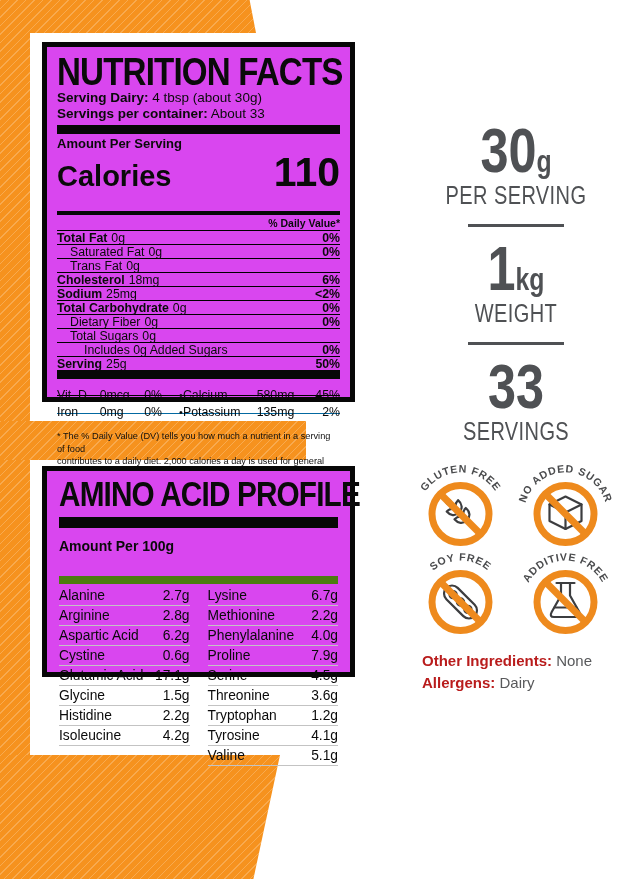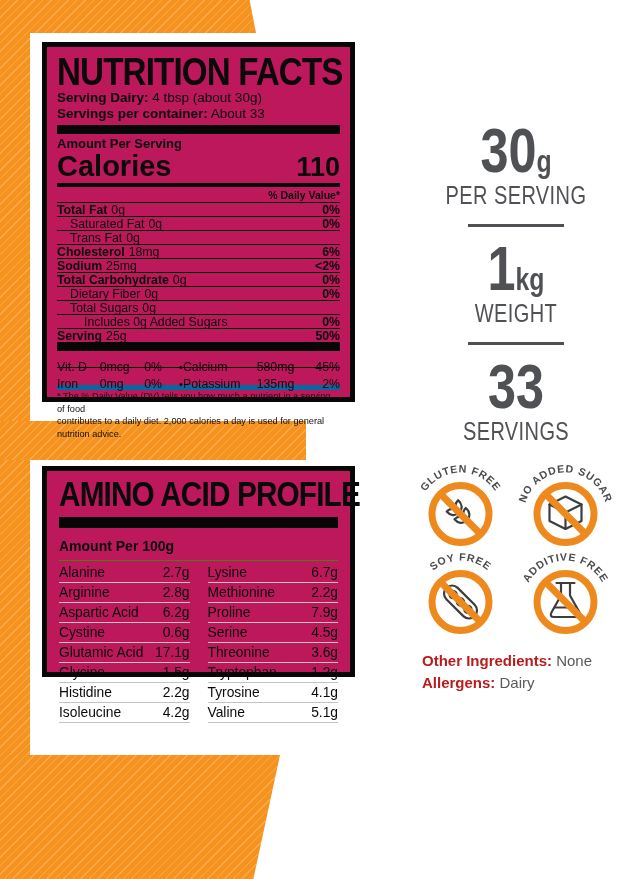--- a/index.html
+++ b/index.html
@@ -13,61 +13,61 @@
     background:
       repeating-linear-gradient(135deg, rgba(255,255,255,.22) 0 1px, rgba(255,255,255,0) 1px 6px),
       #F6921E;
   }
   .o-top    { left:0; top:0; width:256px; height:33px; clip-path:polygon(0 0, 97.5% 0, 100% 100%, 0 100%); }
   .o-left   { left:0; top:0; width:30px; height:879px; }
   .o-mid    { left:0; top:421px; width:306px; height:39px; }
   .o-bottom { left:0; top:755px; width:280px; height:124px; clip-path:polygon(0 0, 100% 0, 90.5% 100%, 0 100%); }
 
   
-  .panel { position:absolute; background:#be185d; border:5px solid #070707; color:#0a0a0a; }
+  .panel { position:absolute; background:#d946ef; border:5px solid #070707; color:#0a0a0a; }
   #nf-panel { left:42px; top:42px; width:313px; height:360px; padding:4px 10px 0 10px; }
   #aa-panel { left:42px; top:466px; width:313px; height:211px; padding:6px 12px 0 12px; }
 
   .big-title { display:inline-block; font-weight:bold; white-space:nowrap;
                transform:scaleX(.85); transform-origin:0 50%; letter-spacing:-1px; }
   #nf-title { font-size:39px; line-height:.95; margin-top:2px; }
   #aa-title { font-size:35px; line-height:.95; }
 
   .serv-line { font-size:13.5px; line-height:1.16; }
   .serv-line .lab { font-weight:bold; }
   .blackbar { height:9px; background:#070707; margin:4px 0 3px 0; }
   .aps { font-size:13px; font-weight:bold; line-height:1.15; }
   .cal-row { display:flex; justify-content:space-between; align-items:baseline;
-             border-bottom:4px solid #070707; padding-bottom:2px; }
+             border-bottom:4px solid #070707; padding-bottom:18px; }
   .cal-lbl { font-size:29px; font-weight:bold; line-height:1; }
-  .cal-val { font-size:27px; font-weight:bold; line-height:1; }
+  .cal-val { font-size:41px; font-weight:bold; line-height:1; }
   .dv-head { text-align:right; font-size:10.5px; font-weight:bold; padding:2px 0 1px 0; }
 
   .nf-row { display:flex; justify-content:space-between; border-top:1px solid #000;
             font-size:12.3px; line-height:13px; padding-top:1px; height:14px; }
   .nf-row .b { font-weight:bold; }
   .nf-row .amt { margin-left:4px; }
   .ind1 { padding-left:13px; }
   .ind2 { padding-left:27px; }
   .nf-dv { font-weight:bold; }
 
   .micro-row { display:flex; align-items:center; font-size:12.3px; line-height:14px;
                padding-top:16px; height:15.5px; }
   .micro-row + .micro-row { border-top:1px solid #000; }
   .m-l1 { width:44px; } .m-a1 { width:46px; } .m-d1 { width:36px; }
   .m-bullet { flex:1; text-align:center; font-size:11px; }
   .m-l2 { width:76px; } .m-a2 { width:52px; } .m-d2 { width:34px; text-align:right; }
 
-  .footnote { border-top:5px solid #0369a1; margin-top:1px; padding-top:0;
+  .footnote { border-top:1px solid #0369a1; margin-top:1px; padding-top:16px;
               font-size:9.2px; line-height:1.35; color:#111; }
 
   
   #aa-panel .blackbar { height:11px; margin:7px 0 0 0; }
-  .aa-sub { font-size:14px; font-weight:bold; margin-top:10px; padding-bottom:6px;
-            border-bottom:1px solid #4d7c0f; }
+  .aa-sub { font-size:14px; font-weight:bold; margin-top:10px; padding-bottom:22px;
+            border-bottom:8px solid #4d7c0f; }
   .aa-grid { display:grid; grid-template-columns:1fr 1fr; column-gap:18px; margin-top:2px; }
   .aa-row { display:flex; justify-content:space-between; font-size:13.8px; line-height:16px;
             padding:2px 0 1px 0; border-bottom:1px solid #c3c3c3; }
 
   
   #right-col { position:absolute; left:400px; top:12px; width:218px; height:879px; }
   .stats { position:absolute; top:112px; left:14px; width:204px; text-align:center; color:#4F5154; }
   .stat-value { font-size:63px; font-weight:bold; line-height:.84; transform:scaleX(.8);
                 white-space:nowrap; }
   .stat-unit { font-size:31px; font-weight:bold; }
@@ -220,20 +220,24 @@
           </div>
       </div>
       <div>
         <div class="aa-row">
             <span>Lysine</span>
             <span>6.7g</span>
           </div>
         <div class="aa-row">
             <span>Methionine</span>
             <span>2.2g</span>
+          </div>
+        <div class="aa-row">
+            <span>Phenylalanine</span>
+            <span>4.0g</span>
           </div>
         <div class="aa-row">
             <span>Proline</span>
             <span>7.9g</span>
           </div>
         <div class="aa-row">
             <span>Serine</span>
             <span>4.5g</span>
           </div>
         <div class="aa-row">

